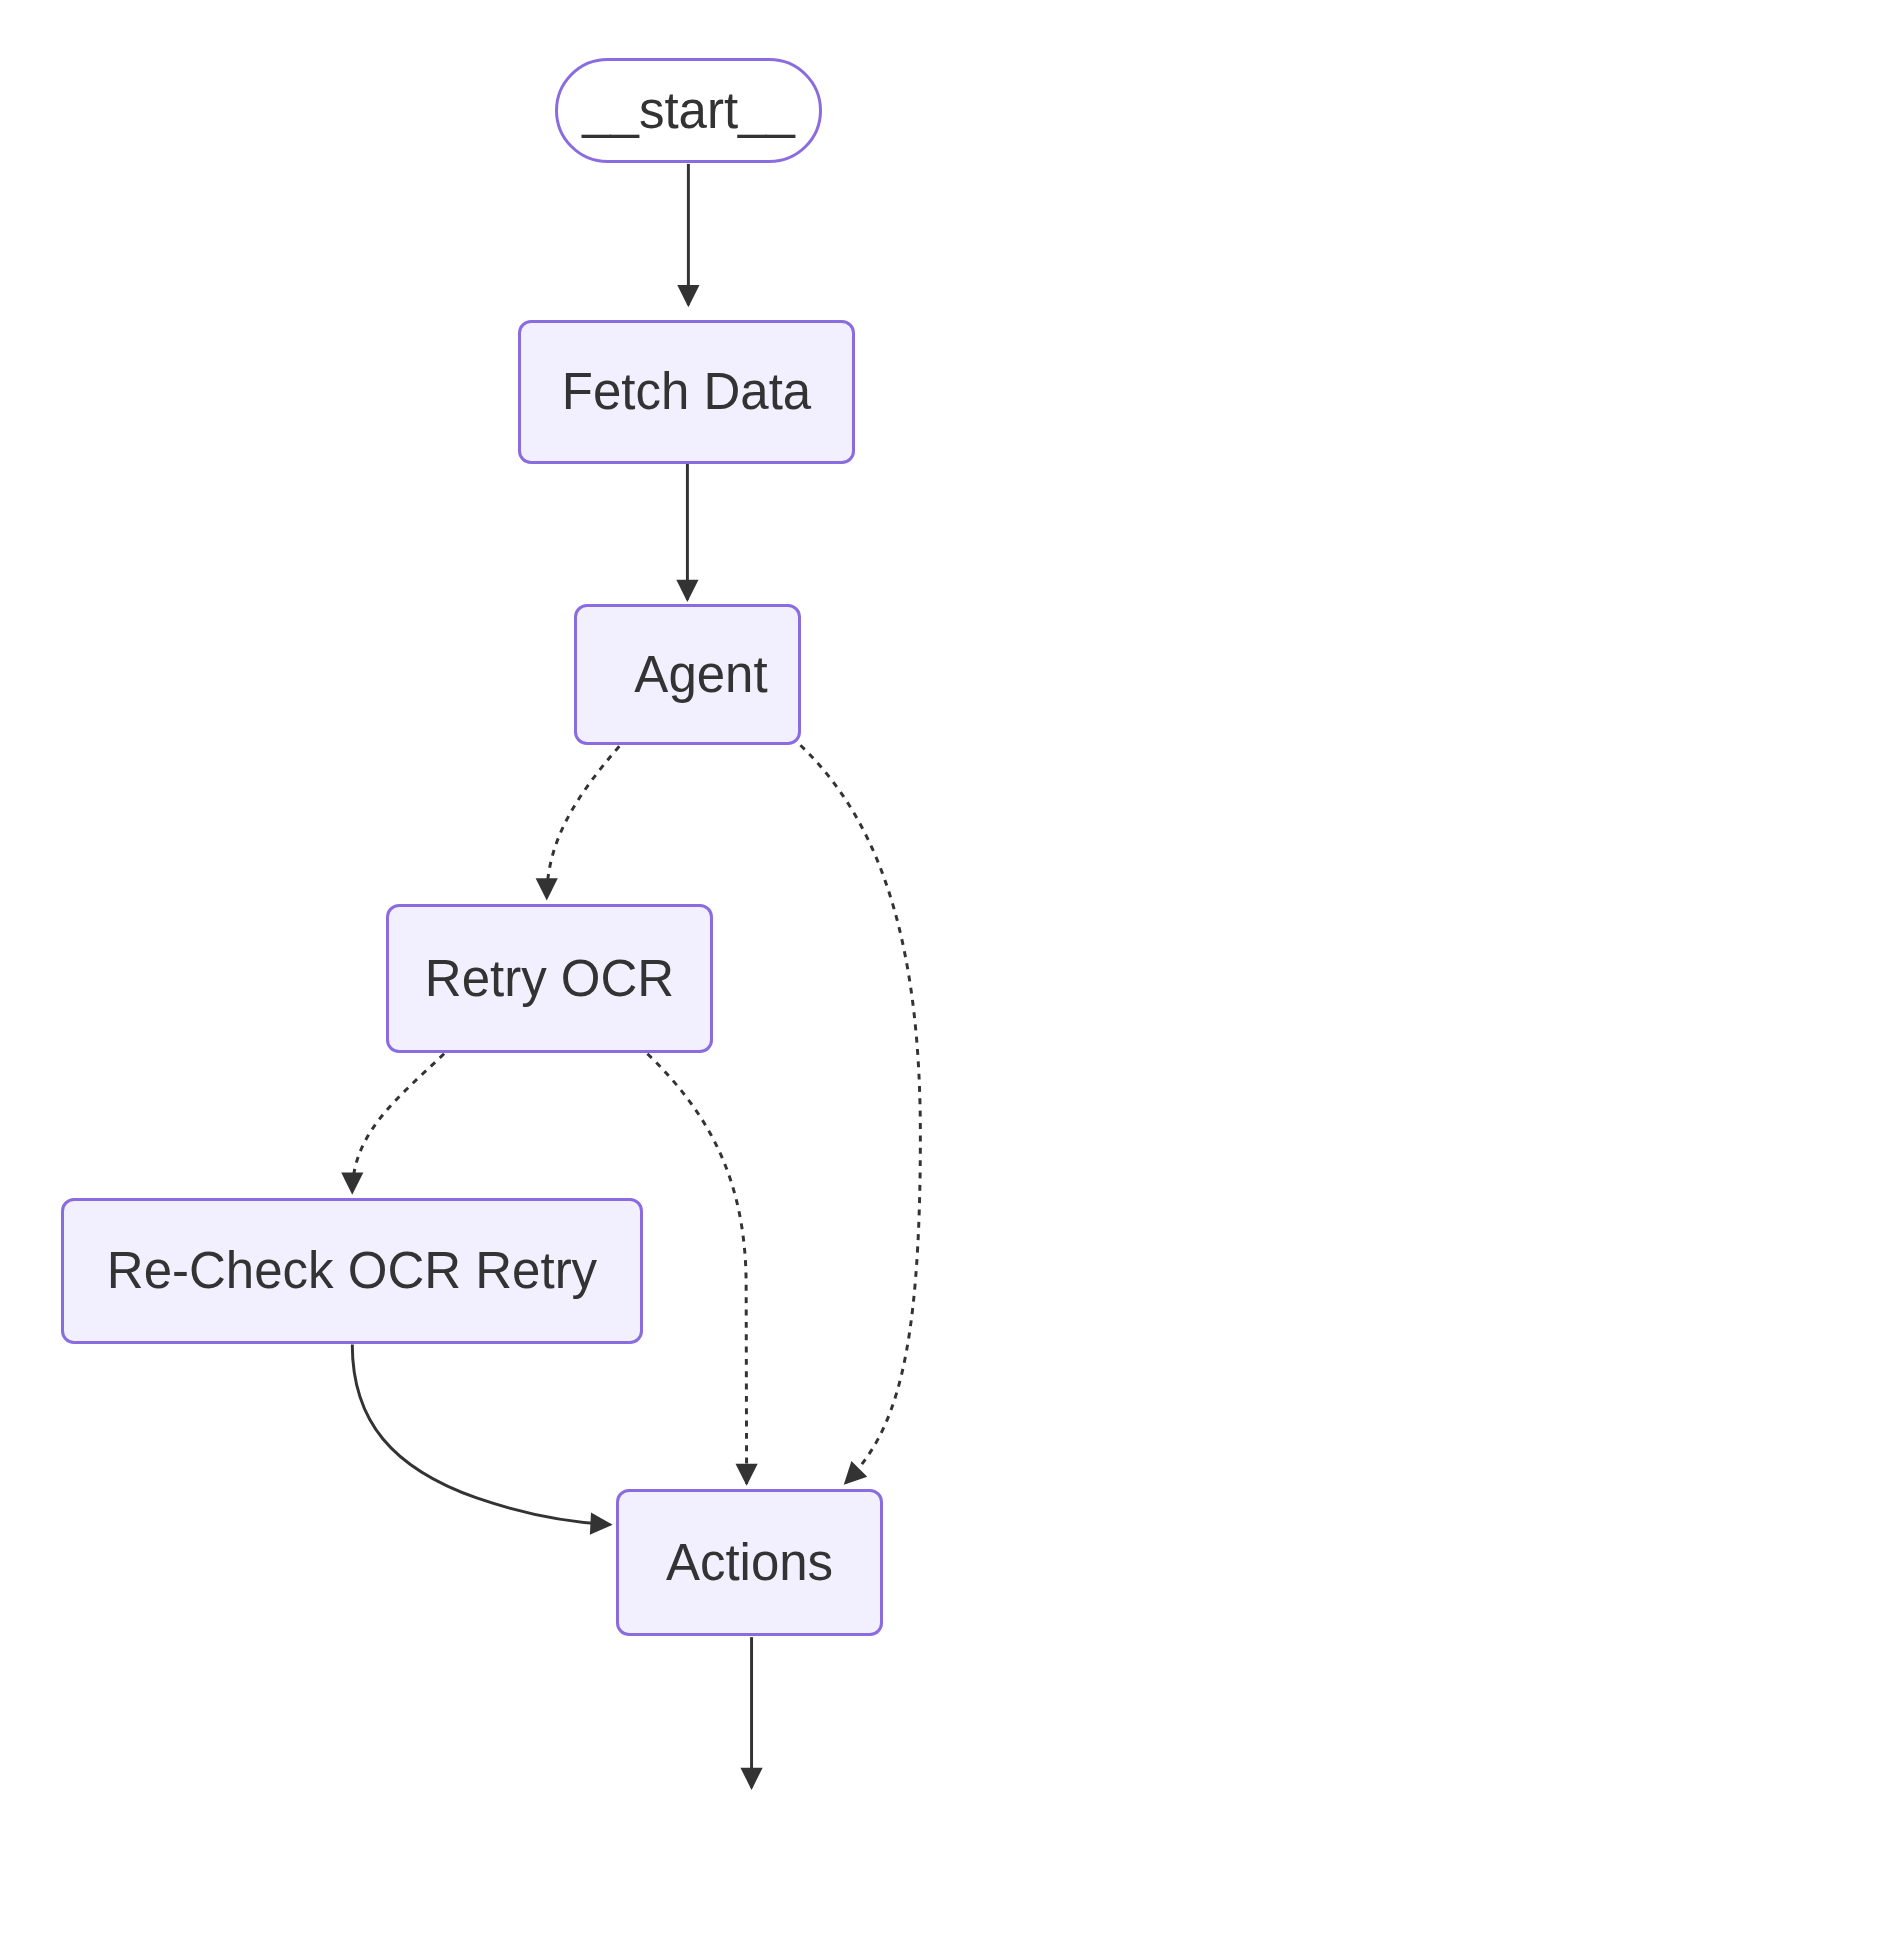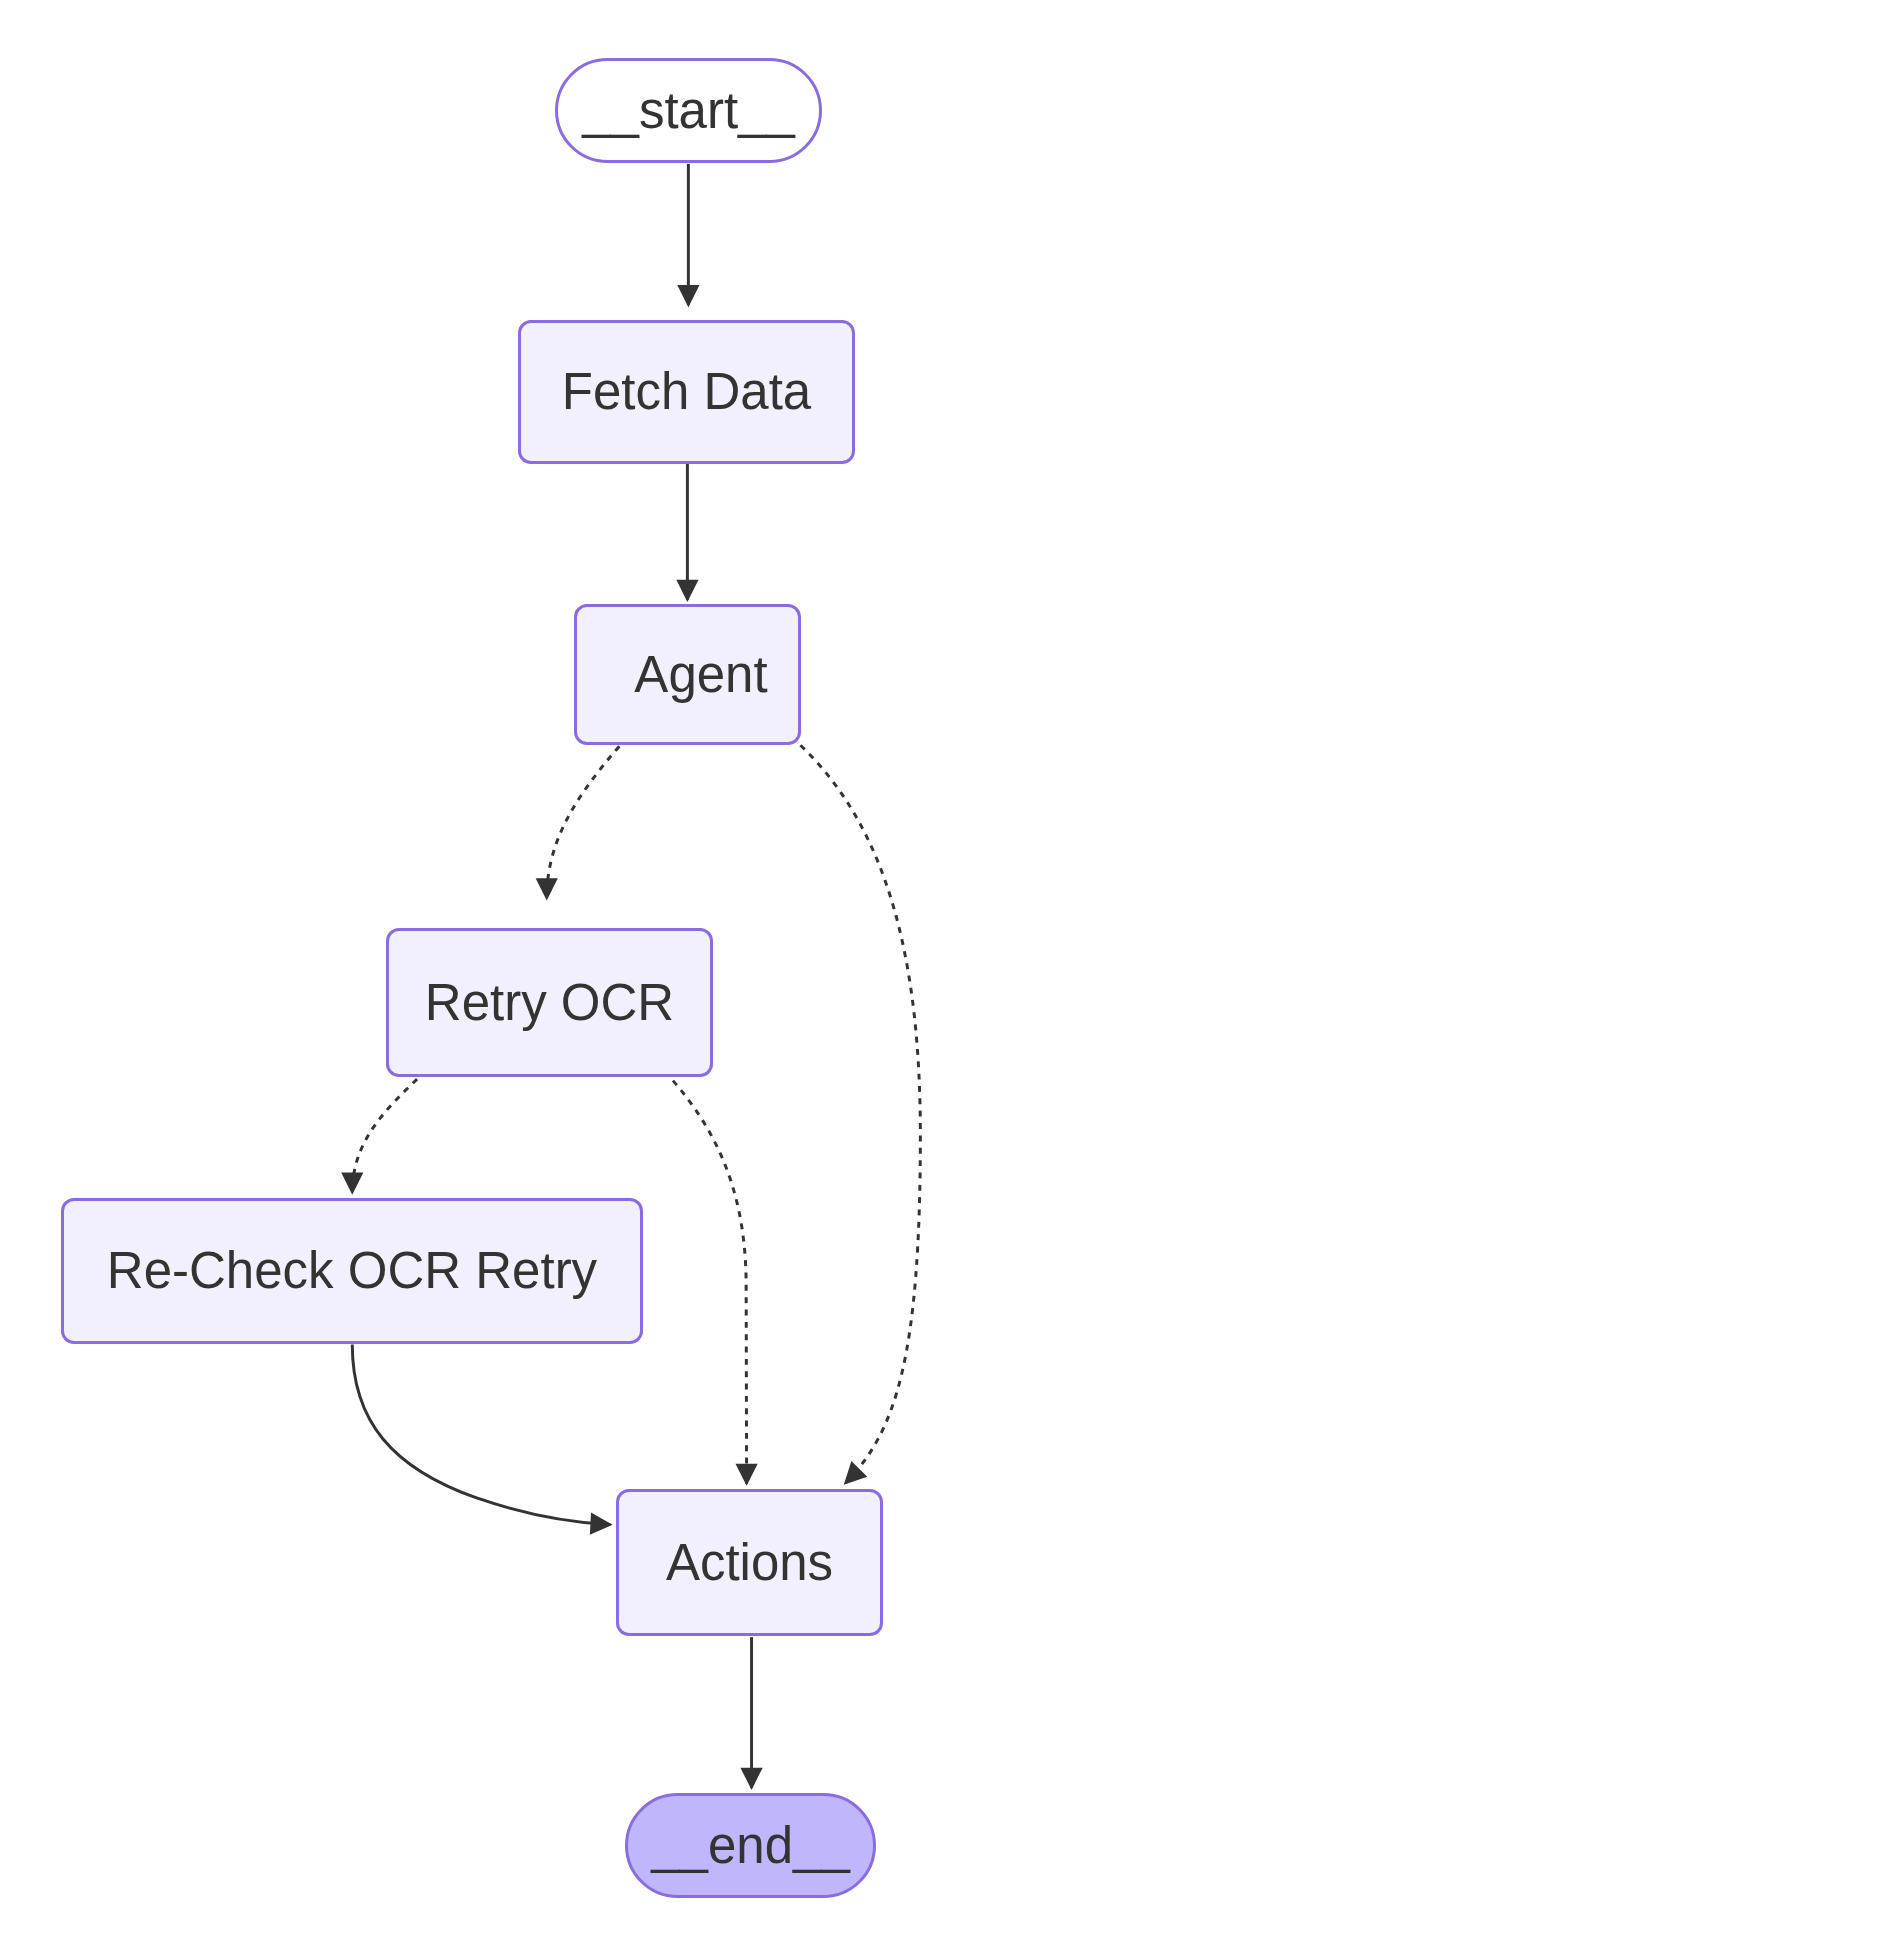--- a/index.html
+++ b/index.html
@@ -35,21 +35,21 @@
     text-align:right;
   }
   .node.pill{border-radius:493px;}
   .node.start{background:var(--start-fill);}
   .node.end{background:var(--end-fill);}
 
   
   #node-start   {left:555px;top:58px; width:267px; height:105px;}
   #node-fetch   {left:518px;top:320px; width:337px; height:144px;}
   #node-agent   {left:574px;top:604px;width:227px; height:141px;padding-left:27px;}
-  #node-retry   {left:386px; top:904px;width:327px; height:149px;margin-top:24px;}
+  #node-retry   {left:386px; top:904px;width:327px; height:149px;}
   #node-recheck {left:61px; top:1198px;width:582px;height:146px;}
   #node-actions {left:616px;top:1489px;width:267px; height:147px;}
   #node-end     {left:625px;top:1793px;width:251px; height:105px;}
 </style>
 </head>
 <body>
 
 <div class="canvas">
 
   <svg class="edges" viewBox="0 0 3840 3961" xmlns="http://www.w3.org/2000/svg" aria-hidden="true">
@@ -81,16 +81,15 @@
   <div class="node" id="node-fetch">Fetch Data</div>
 
   <div class="node" id="node-agent">Agent</div>
 
   <div class="node" id="node-retry">Retry OCR</div>
 
   <div class="node" id="node-recheck">Re-Check OCR Retry</div>
 
   <div class="node" id="node-actions">Actions</div>
 
-  <div class="node pill end" id="node-end">__end__</div>
 
 </div>
 
 
 </body></html>

